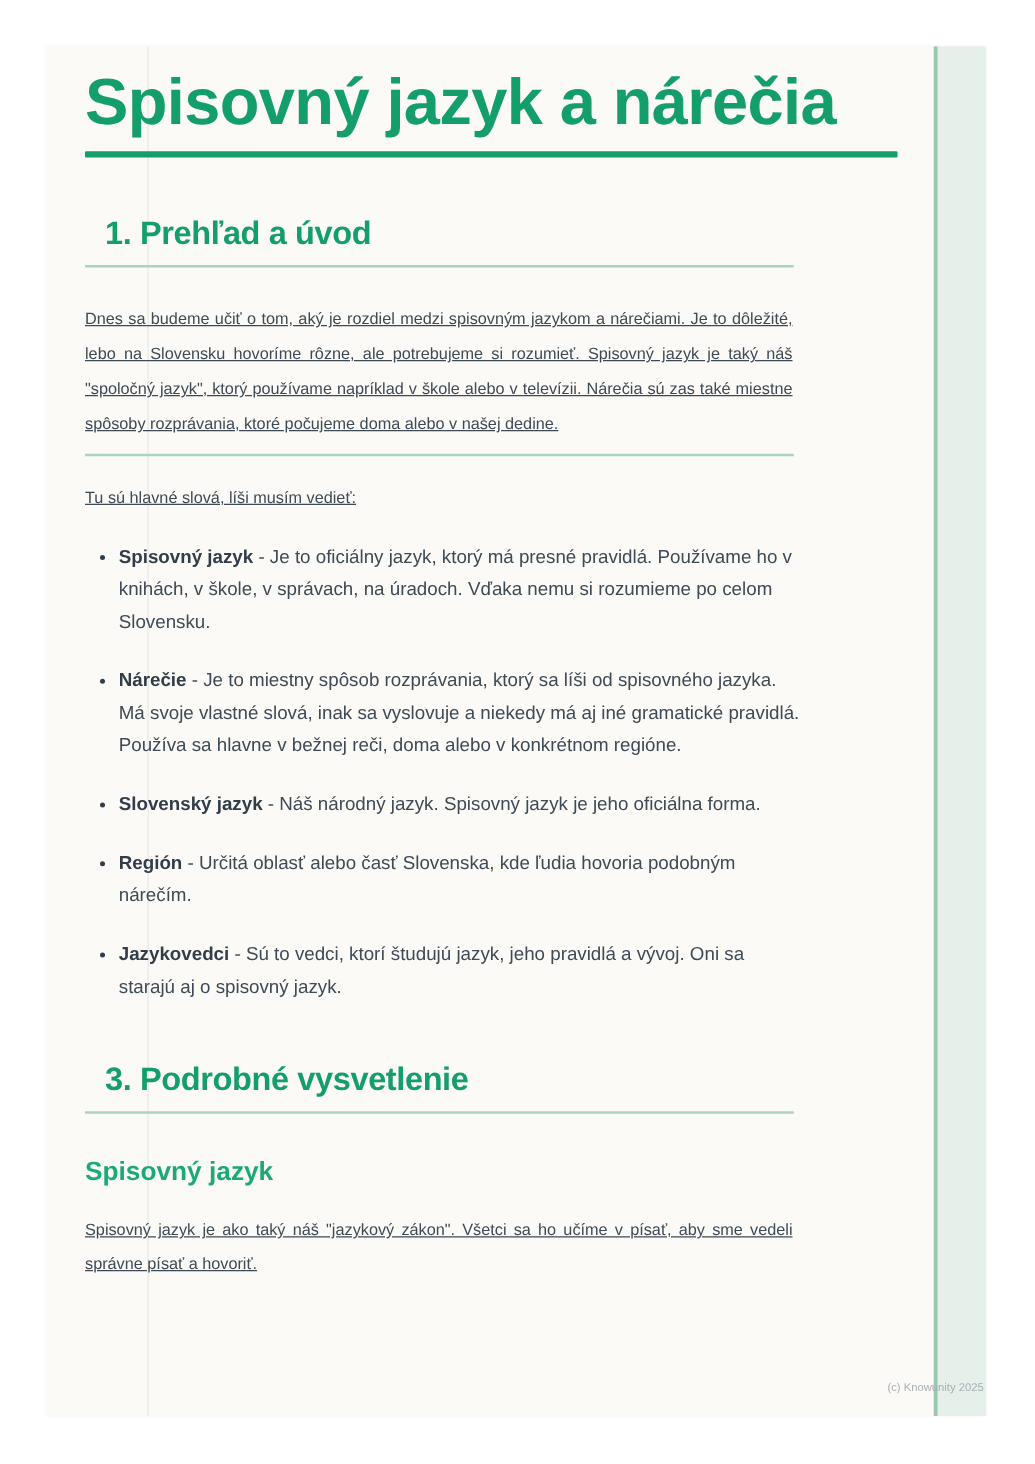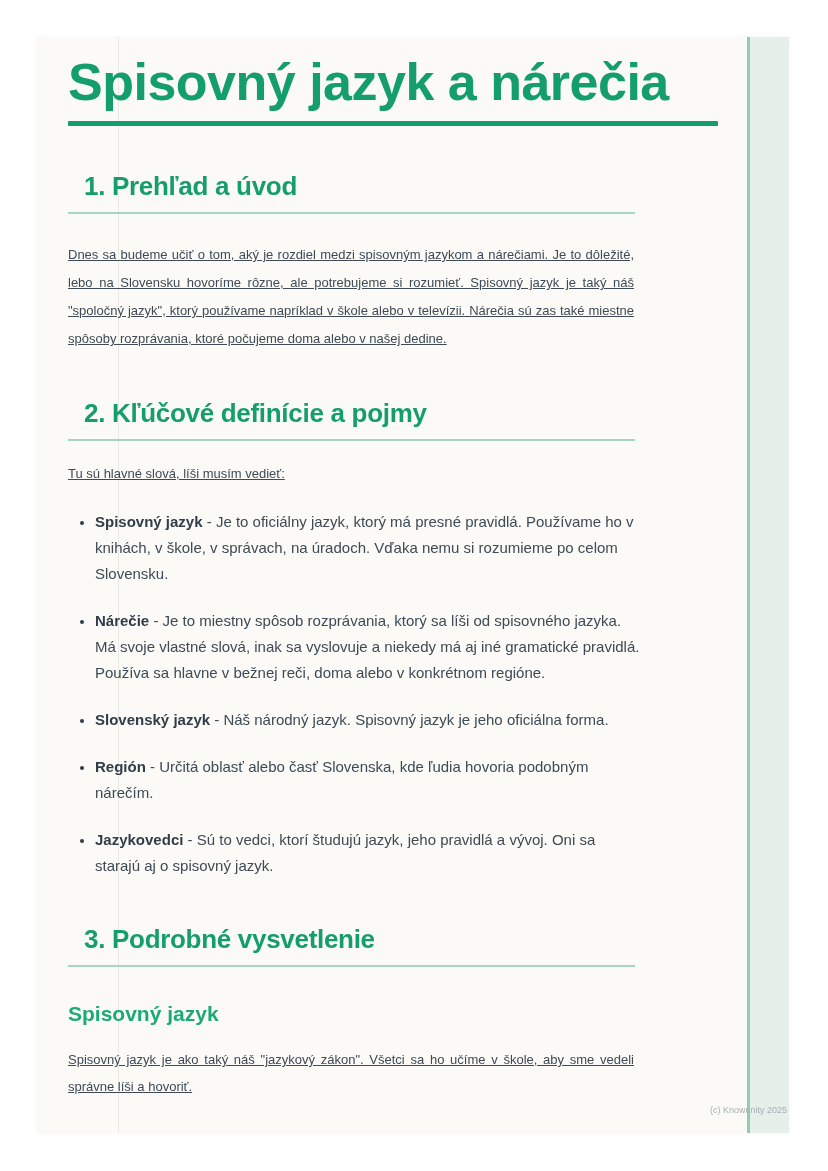--- a/index.html
+++ b/index.html
@@ -133,36 +133,35 @@
     <h1>Spisovný jazyk a nárečia</h1>
     <div class="title-rule"></div>
 
     <section>
       <h2>1. Prehľad a úvod</h2>
       <div class="h2-rule"></div>
       <p class="body justify">Dnes sa budeme učiť o tom, aký je rozdiel medzi spisovným jazykom a nárečiami. Je to dôležité, lebo na Slovensku hovoríme rôzne, ale potrebujeme si rozumieť. Spisovný jazyk je taký náš "spoločný jazyk", ktorý používame napríklad v škole alebo v televízii. Nárečia sú zas také miestne spôsoby rozprávania, ktoré počujeme doma alebo v našej dedine.</p>
     </section>
 
     <section>
-      <h2>2. Kľúčové definície a pojmy</h2>
       <div class="h2-rule"></div>
       <p class="body tight">Tu sú hlavné slová, líši musím vedieť:</p>
       <ul class="def-list">
         <li><strong>Spisovný jazyk</strong><span> - Je to oficiálny jazyk, ktorý má presné pravidlá. Používame ho v knihách, v škole, v správach, na úradoch. Vďaka nemu si rozumieme po celom Slovensku.</span></li>
         <li><strong>Nárečie</strong><span> - Je to miestny spôsob rozprávania, ktorý sa líši od spisovného jazyka. Má svoje vlastné slová, inak sa vyslovuje a niekedy má aj iné gramatické pravidlá. Používa sa hlavne v bežnej reči, doma alebo v konkrétnom regióne.</span></li>
         <li><strong>Slovenský jazyk</strong><span> - Náš národný jazyk. Spisovný jazyk je jeho oficiálna forma.</span></li>
         <li><strong>Región</strong><span> - Určitá oblasť alebo časť Slovenska, kde ľudia hovoria podobným nárečím.</span></li>
         <li><strong>Jazykovedci</strong><span> - Sú to vedci, ktorí študujú jazyk, jeho pravidlá a vývoj. Oni sa starajú aj o spisovný jazyk.</span></li>
       </ul>
     </section>
 
     <section>
       <h2>3. Podrobné vysvetlenie</h2>
       <div class="h2-rule"></div>
       <h3>Spisovný jazyk</h3>
-      <p class="body justify tight">Spisovný jazyk je ako taký náš "jazykový zákon". Všetci sa ho učíme v škole, aby sme vedeli správne líši a hovoriť.</p>
+      <p class="body justify tight">Spisovný jazyk je ako taký náš "jazykový zákon". Všetci sa ho učíme v písať, aby sme vedeli správne písať a hovoriť.</p>
 
     </section>
 
   </div>
 
   <div class="footer">(c) Knowunity 2025</div>
 </div>
 
 </body></html>

